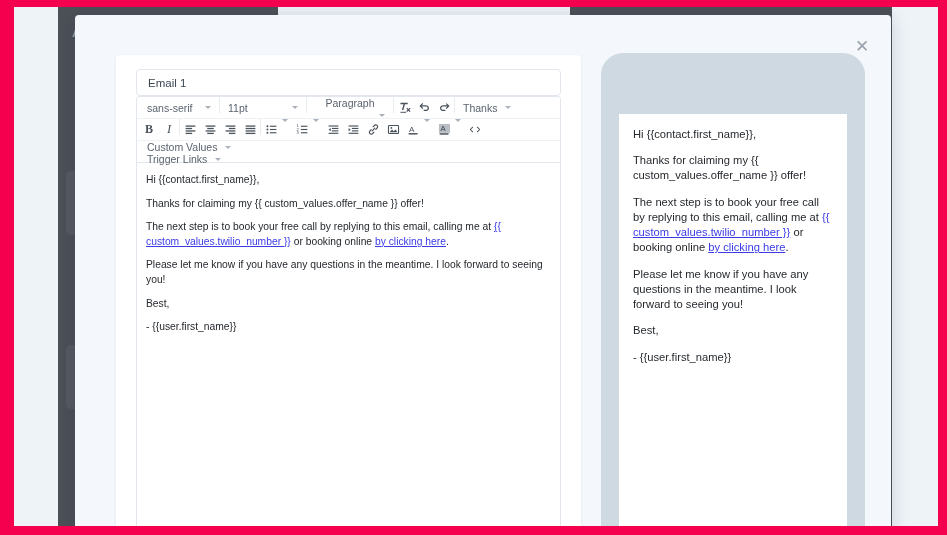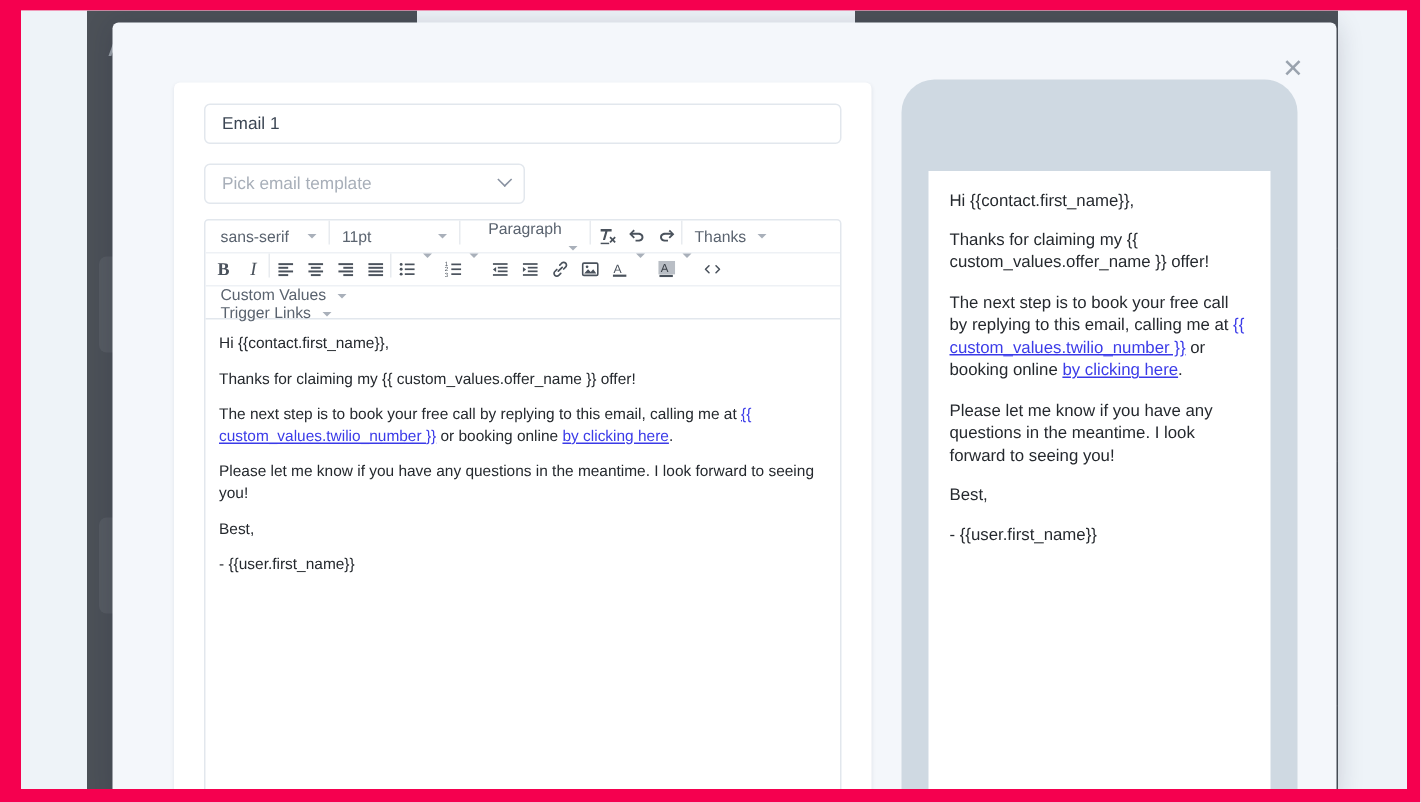--- a/index.html
+++ b/index.html
@@ -90,21 +90,21 @@
     height:50px; flex:0 0 50px;
     border-bottom:1px solid #EDF0F4;
     display:flex; align-items:center; padding:0 22px;
   }
   #compose-title { font-size:13.5px; color:#3C4654; letter-spacing:.1px; }
   #compose-body { padding:14px 20px 0 20px; flex:1; display:flex; flex-direction:column; min-height:0; }
 
   .field {
     height:27px; border:1px solid #E2E7ED; border-radius:4px;
     background:#fff; display:flex; align-items:center;
-    padding:0 11px; margin-bottom:13px;
+    padding:0 11px; margin-bottom:0;
     font-size:11.5px; color:#3C4654;
   }
   .field.sel {
     width:214px; border-color:#E2E7ED; justify-content:space-between;
     padding-right:9px; margin-bottom:10px; cursor:pointer;
   }
   .field.sel .ph { color:#A8AFB9; }
   .sel-chev {
     width:7px; height:7px; border-right:1.6px solid #8891A0;
     border-bottom:1.6px solid #8891A0; transform:rotate(45deg) translate(-2px,-2px);
@@ -197,24 +197,20 @@
       </div>
     </div>
 
     <div id="modal">
       <div id="close-btn">✕</div>
 
       <div id="compose-card">
 
         <div id="compose-body">
           <div class="field">Email 1</div>
-          <div class="field sel">
-            <span class="ph">Pick email template</span>
-            <span class="sel-chev"></span>
-          </div>
 
           <div id="editor-wrap">
 
             <div class="tb-row">
               <div class="tb-sel w1">
                 <span>sans-serif</span>
                 <span class="caret"></span>
               </div>
               <div class="tb-div"></div>
               <div class="tb-sel w2">

